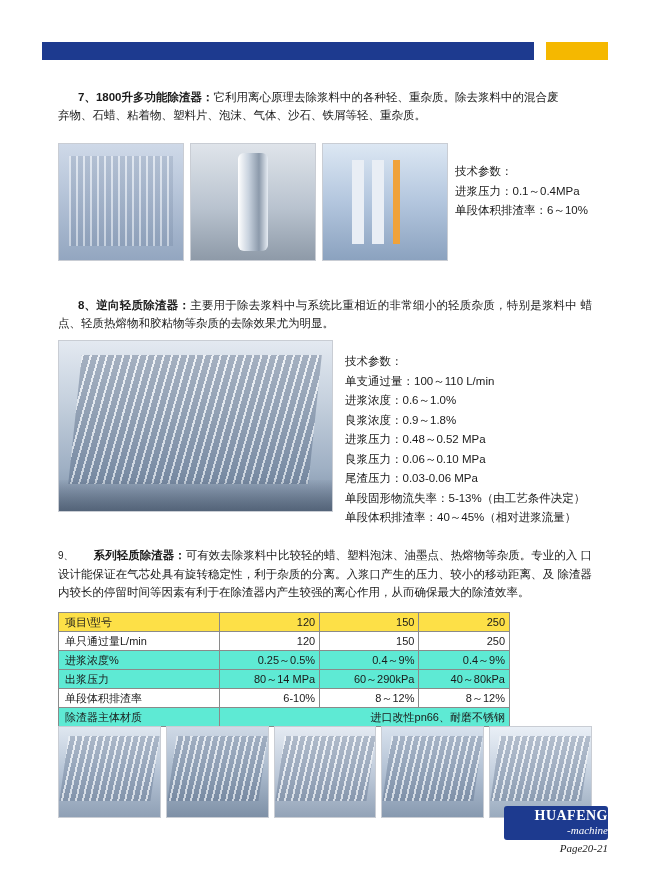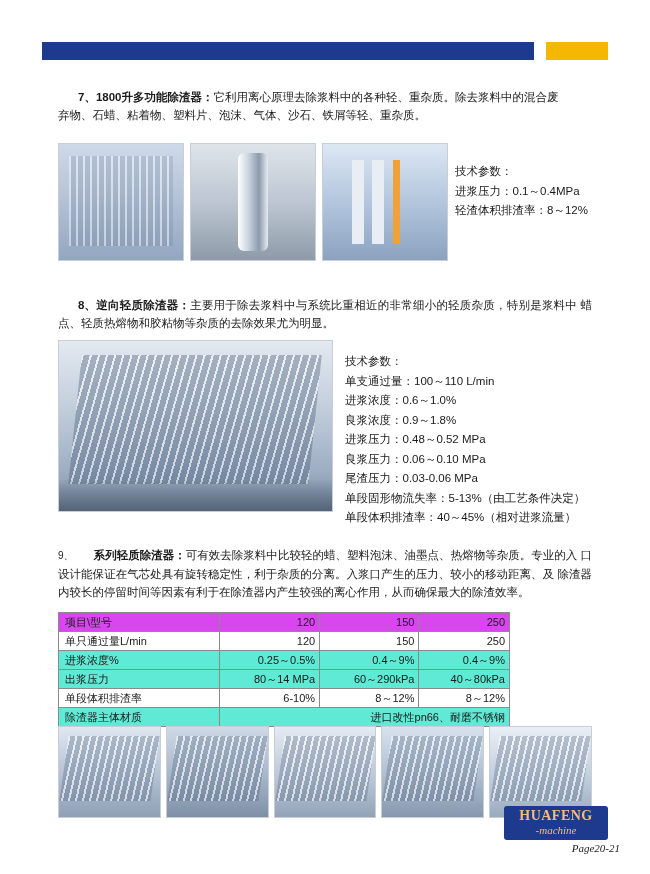--- a/index.html
+++ b/index.html
@@ -202,21 +202,21 @@
     padding: 1px 4px;
     height: 16px;
     text-align: right;
     white-space: nowrap;
   }
   .spec-table td.label {
     text-align: left;
     width: 150px;
     padding-left: 6px;
   }
-  .row-grey td { background: #d946ef; }
+  .row-grey td { background: #fde047; }
   .row-white td { background: #ffffff; }
   .row-yellow td { background: #5eead4; }
   
   .photo-strip {
     position: absolute;
     left: 58px;
     top: 726px;
     width: 534px;
     height: 92px;
     display: flex;
@@ -246,42 +246,42 @@
   }
   
   .logo-box {
     position: absolute;
     right: 42px;
     bottom: 34px;
     width: 104px;
     height: 34px;
     background: #1d3a8f;
     border-radius: 3px;
-    color: #fdba74;
-    text-align: center;
+    color: #ffffff;
+    text-align: right;
     font-family: "Liberation Serif", serif;
     padding-top: 2px;
     box-sizing: border-box;
   }
   .logo-main {
     display: block;
     font-size: 14px;
     font-weight: bold;
     letter-spacing: .5px;
     line-height: 15px;
   }
   .logo-sub {
     display: block;
     font-size: 11px;
     font-style: italic;
     line-height: 14px;
   }
   .page-num {
     position: absolute;
-    right: 30px;
+    right: 42px;
     bottom: 20px;
     font-family: "Liberation Serif", serif;
     font-style: italic;
     font-size: 11px;
     color: #1a1a1a;
   }
 </style>
 </head>
 <body>
 
@@ -299,21 +299,21 @@
 
   <div class="photo-row7">
     <div class="photo ph-a ph-lines"></div>
     <div class="photo ph-b ph-cyl"></div>
     <div class="photo ph-c ph-tanks"></div>
   </div>
 
   <div class="specs7">
     <div>技术参数：</div>
     <div>进浆压力：0.1～0.4MPa</div>
-    <div>轻渣体积排渣率：8～12%</div>
+    <div>单段体积排渣率：6～10%</div>
   </div>
 
   <div class="section body-text" id="sec8">
     <span class="sec-title">8、逆向轻质除渣器：</span><span>主要用于除去浆料中与系统比重相近的非常细小的轻质杂质，特别是浆料中</span>
     <span class="line">蜡点、轻质热熔物和胶粘物等杂质的去除效果尤为明显。</span>
   </div>
 
   <div class="photo8"></div>
 
   <div class="specs8">

